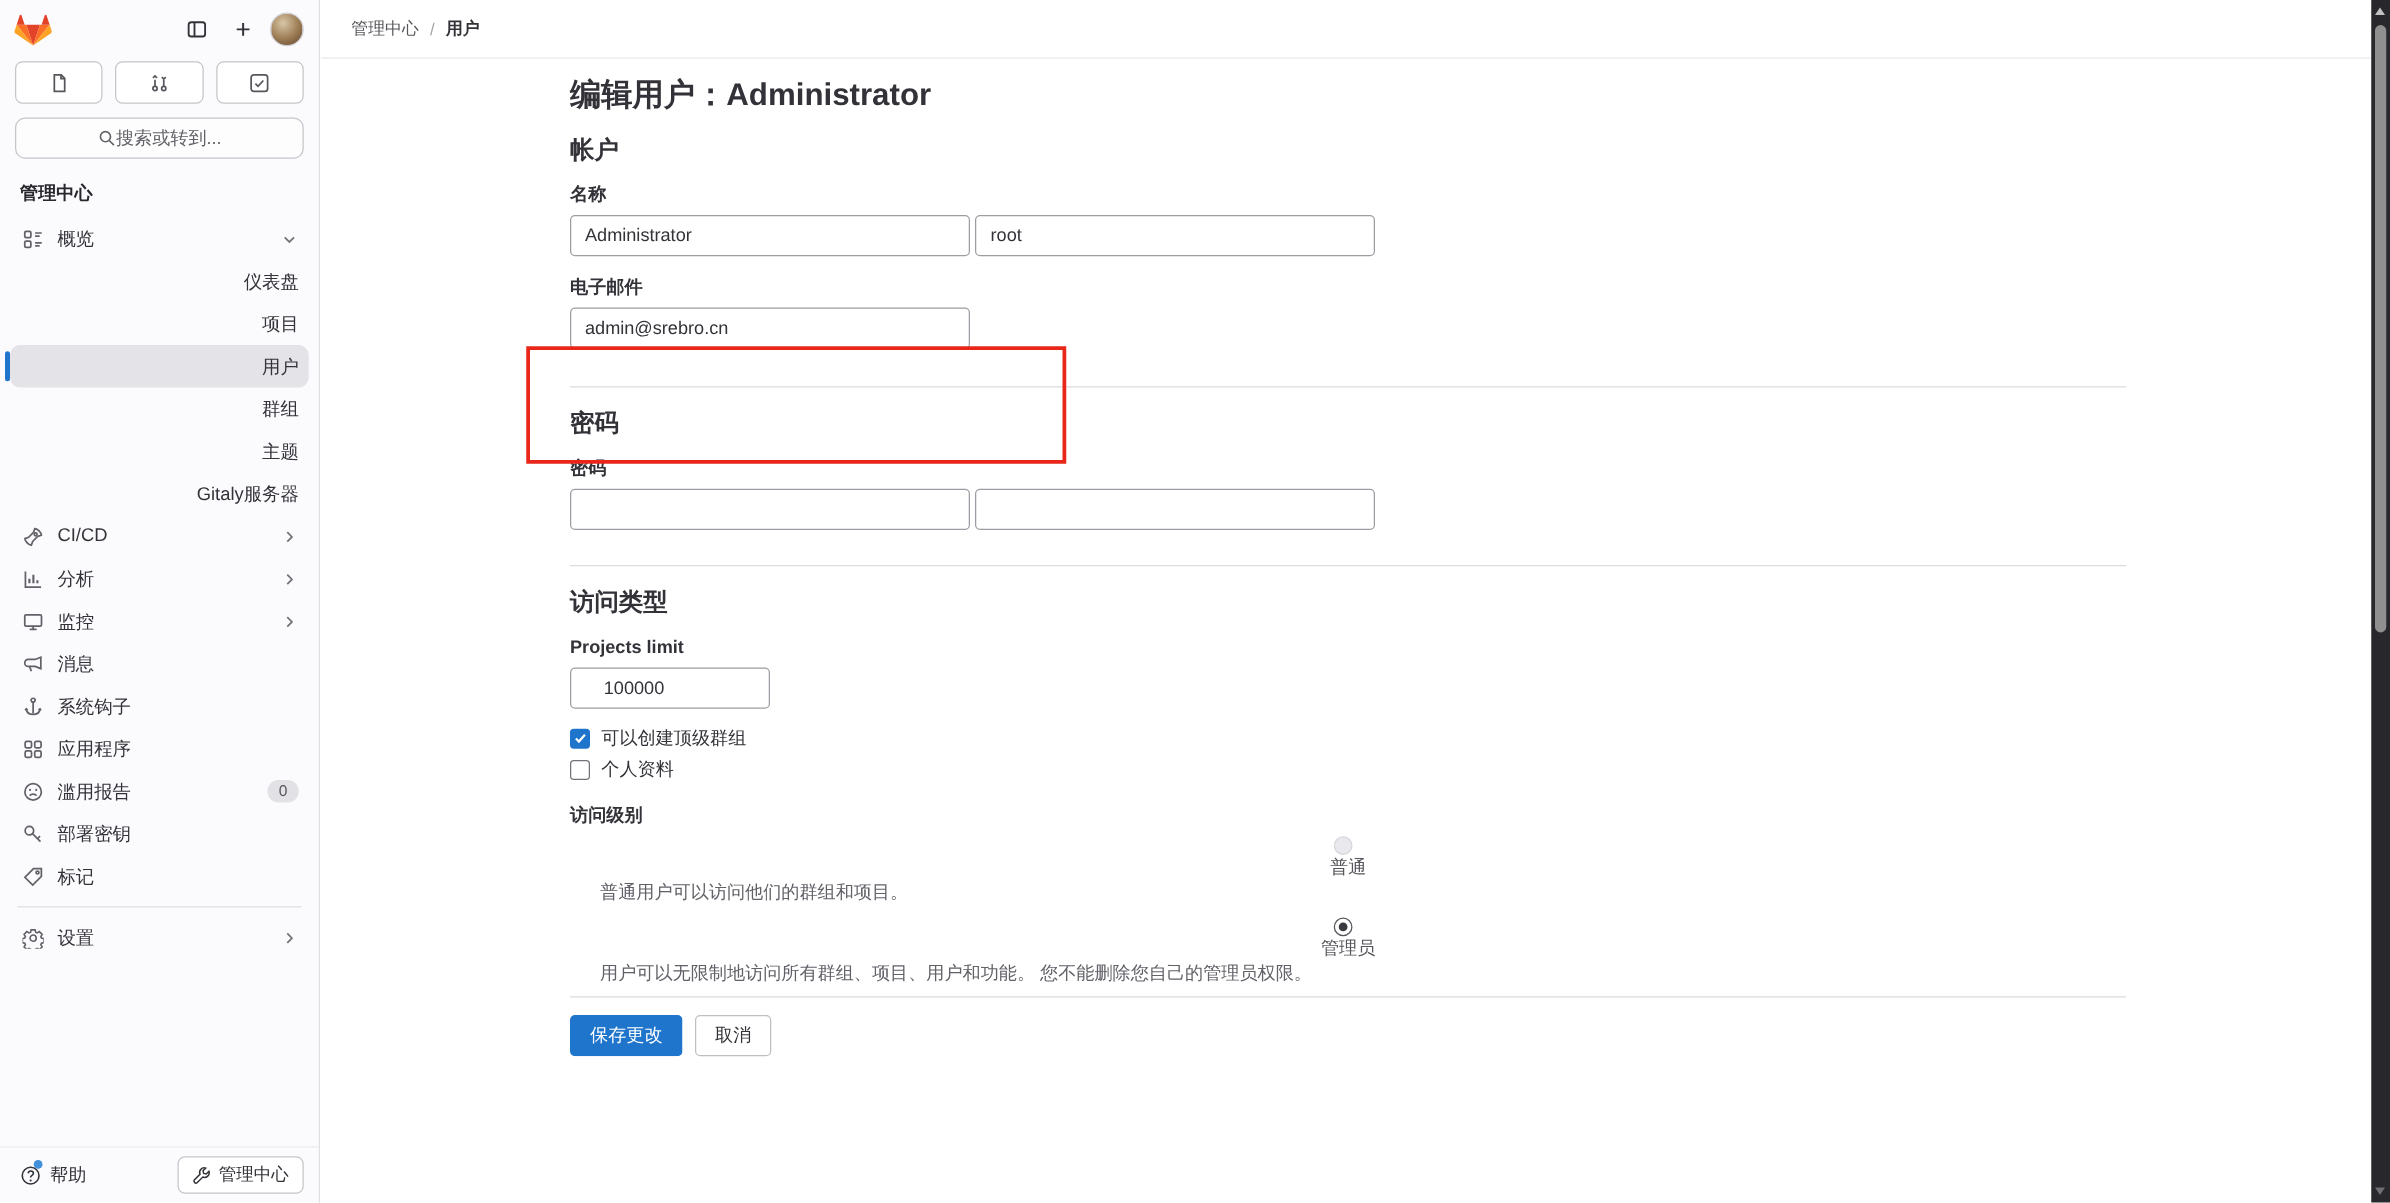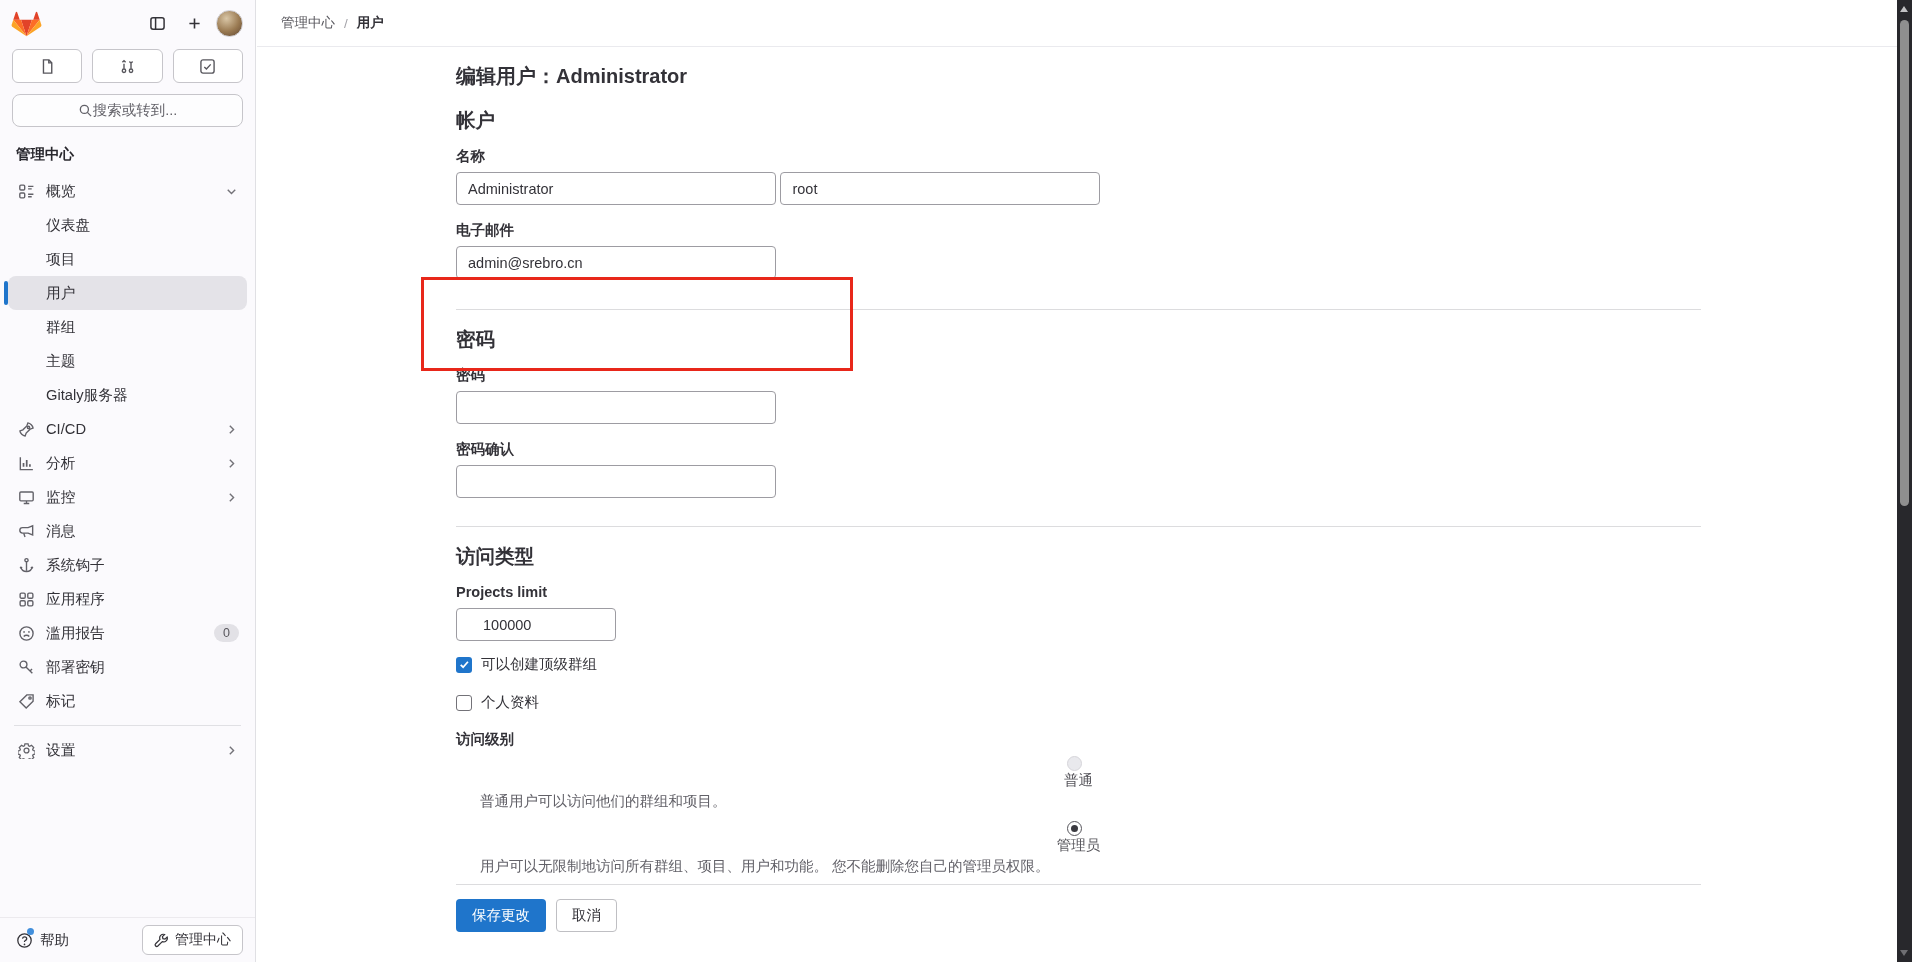--- a/index.html
+++ b/index.html
@@ -19,52 +19,52 @@
   .shortcuts { display:flex; gap:10px; padding:3px 12px 0; }
   .shortcut-btn { flex:1; height:34px; background:#fff; border:1px solid #c6c5ca; border-radius:6px;
                   display:flex; align-items:center; justify-content:center; color:#57565c; cursor:pointer; }
   .search-box { margin:11px 12px 6px; height:33px; border:1px solid #c6c5ca; border-radius:8px; background:#fdfdfe;
                 display:flex; align-items:center; justify-content:center; gap:0; color:#626168; font-size:14.5px; cursor:pointer; }
   .sb-section-title { padding:12px 16px 4px; font-weight:bold; font-size:14.5px; color:#28272d; }
   .nav { flex:1; padding:6px 8px 0; overflow:hidden; }
   .nav-item { height:34px; display:flex; align-items:center; border-radius:8px; padding:0 8px;
               font-size:14.7px; color:#333238; position:relative; cursor:pointer; }
   .nav-item .nicon { width:20px; margin-right:10px; display:flex; justify-content:center; color:#626168; }
-  .nav-item.indent { padding-left:38px; }
+  .nav-item.indent { padding-left:38px;justify-content:flex-end; }
   .nav-item.active { background:#e4e3e8; }
   .active-bar { position:absolute; left:-4px; top:5px; bottom:5px; width:4px; border-radius:2px; background:#1f75cb; }
   .chev { margin-left:auto; color:#737278; display:flex; }
   .badge { margin-left:auto; background:#e2e1e6; color:#57565c; border-radius:10px; font-size:12.5px; padding:2px 9px; }
   .nav-divider { height:1px; background:#e0e0e4; margin:7px 6px; }
   .sb-bottom { height:45px; border-top:1px solid #eceaee; display:flex; align-items:center; justify-content:space-between; padding:0 12px 0 16px; }
   .help { display:flex; align-items:center; gap:7px; font-size:14.5px; color:#333238; position:relative; cursor:pointer; }
   .help-dot { position:absolute; left:11px; top:-3px; width:7px; height:7px; border-radius:50%; background:#428fdc; }
   .admin-btn { height:30px; border:1px solid #c6c5ca; border-radius:6px; background:#fff; display:flex;
                align-items:center; gap:6px; padding:0 11px; font-size:14px; color:#333238; cursor:pointer; }
 
   
   .main { position:absolute; left:257px; top:0; right:15px; height:962px; background:#fff; }
   .breadcrumb-bar { height:47px; border-bottom:1px solid #eaeaee; display:flex; align-items:center; padding:0 24px; gap:9px; font-size:13.5px; }
   .crumb { color:#57565c; cursor:pointer; }
   .crumb-sep { color:#a5a4aa; }
   .crumb-current { color:#333238; font-weight:bold; }
   .content { position:relative; height:915px; overflow:hidden; }
   .form-wrap { margin-left:199px; width:1245px; padding-top:14px; }
-  .page-title { font-size:20px; font-weight:bold; line-height:30px; }
+  .page-title { font-size:25px; font-weight:bold; line-height:30px; }
   .section-h { font-size:19.5px; font-weight:bold; margin-top:17px; line-height:24px; }
   .field-label { font-size:14.5px; font-weight:bold; margin:15px 0 7px; line-height:18px; }
   .field-label.mt16 { margin-top:16px; }
   .text-input { width:320px; height:33px; border:1px solid #9d9ca2; border-radius:4px; padding:0 11px;
                 font-size:14.5px; color:#333238; background:#fff; font-family:inherit; }
   .text-input.short { width:160px;padding-left:26px; }
   .divider { border:none; border-top:1px solid #dcdcde; margin-top:30px; }
   .divider.d2 { margin-top:28px; }
   .divider.d3 { margin-top:8px; }
   .check-row { display:flex; align-items:center; margin-top:14px; font-size:14.5px; }
-  .check-row + .check-row { margin-top:19px; }
+  .check-row + .check-row { margin-top:6px; }
   .checkbox { width:16px; height:16px; border-radius:3px; margin-right:9px; flex:none; }
   .checkbox.checked { background:#1f75cb; display:flex; align-items:center; justify-content:center; }
   .checkbox.unchecked { background:#fff; border:1px solid #737278; }
   .radio-group-label { font-size:14.5px; font-weight:bold; margin-top:18px; }
   .radio-row { display:flex; align-items:center; margin-top:7px; font-size:14.5px; color:#57565c;flex-direction:column; }
   .radio { width:15px; height:15px; border-radius:50%; margin-right:9px; flex:none; }
   .radio.disabled { background:#e9e9ed; border:1px solid #d6d5da; }
   .radio.selected { background:#fff; border:1px solid #57565c; display:flex; align-items:center; justify-content:center; }
   .radio-dot { width:7px; height:7px; border-radius:50%; background:#3a3a40; }
   .radio-desc { font-size:14.5px; color:#626168; margin:2px 0 0 24px; line-height:19px; }
@@ -346,21 +346,20 @@
       <div class="field-label mt16">电子邮件</div>
       <input class="text-input" type="text" value="admin@srebro.cn" style="">
 
       <hr class="divider">
 
       <div class="section-h">密码</div>
 
       <div class="field-label">密码</div>
       <input class="text-input" type="password" style="">
 
-      <div class="field-label mt16">密码确认</div>
       <input class="text-input" type="password" style="">
 
       <hr class="divider d2">
 
       <div class="section-h">访问类型</div>
 
       <div class="field-label">Projects limit</div>
       <input class="text-input short" type="text" value="100000" style="">
 
       <div class="check-row">

